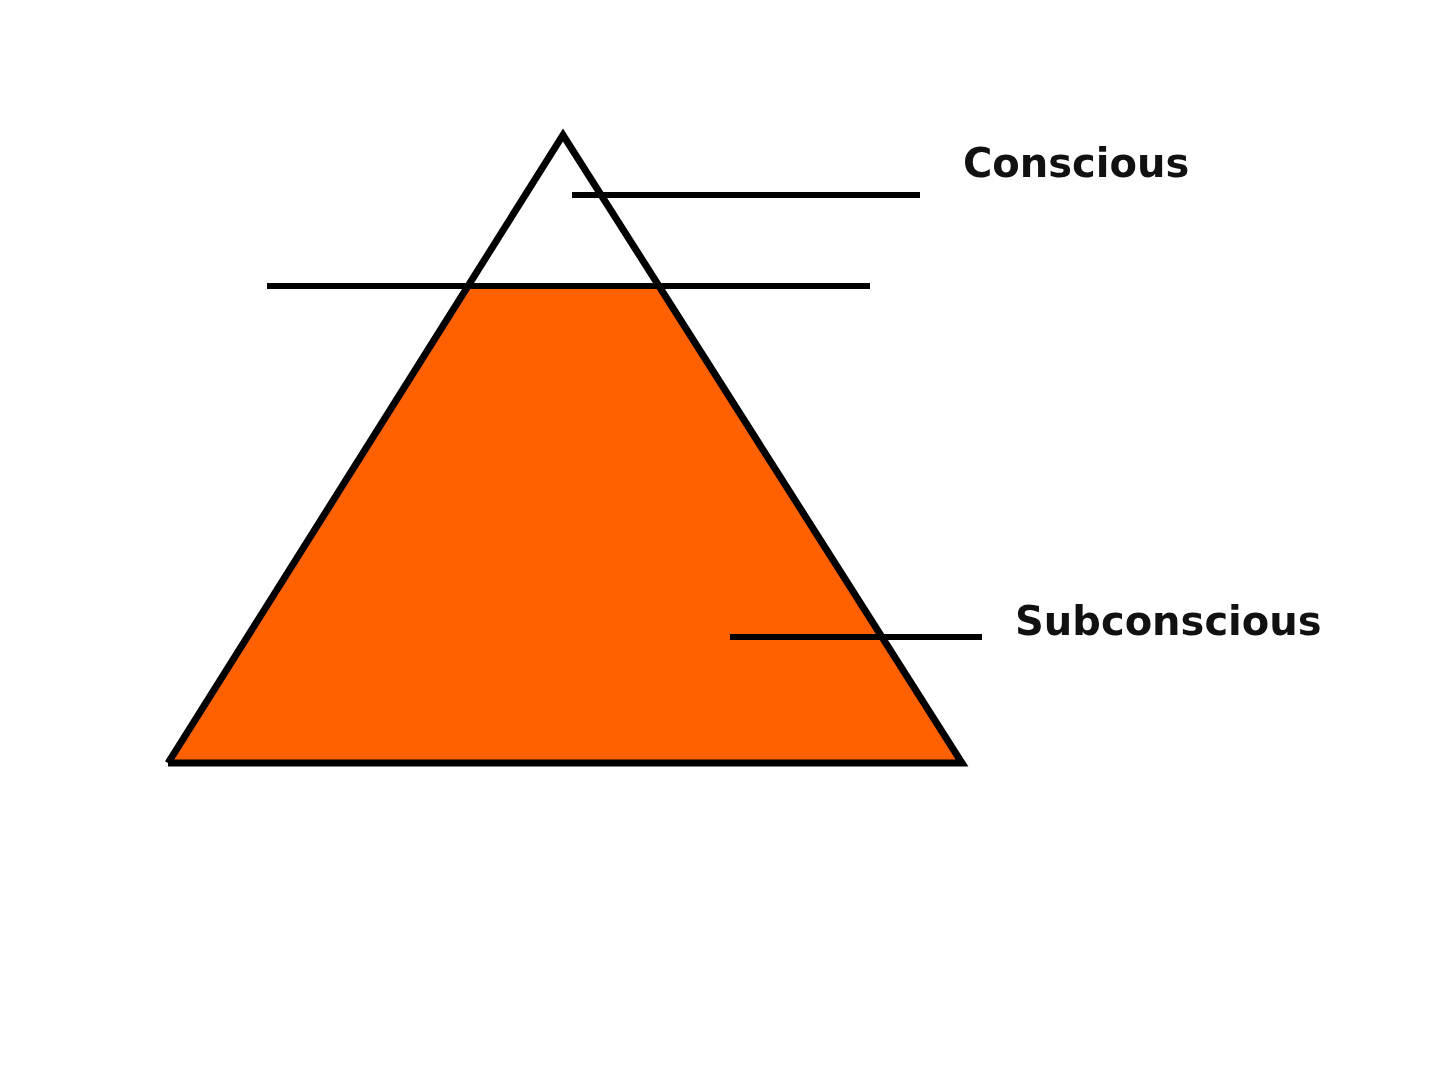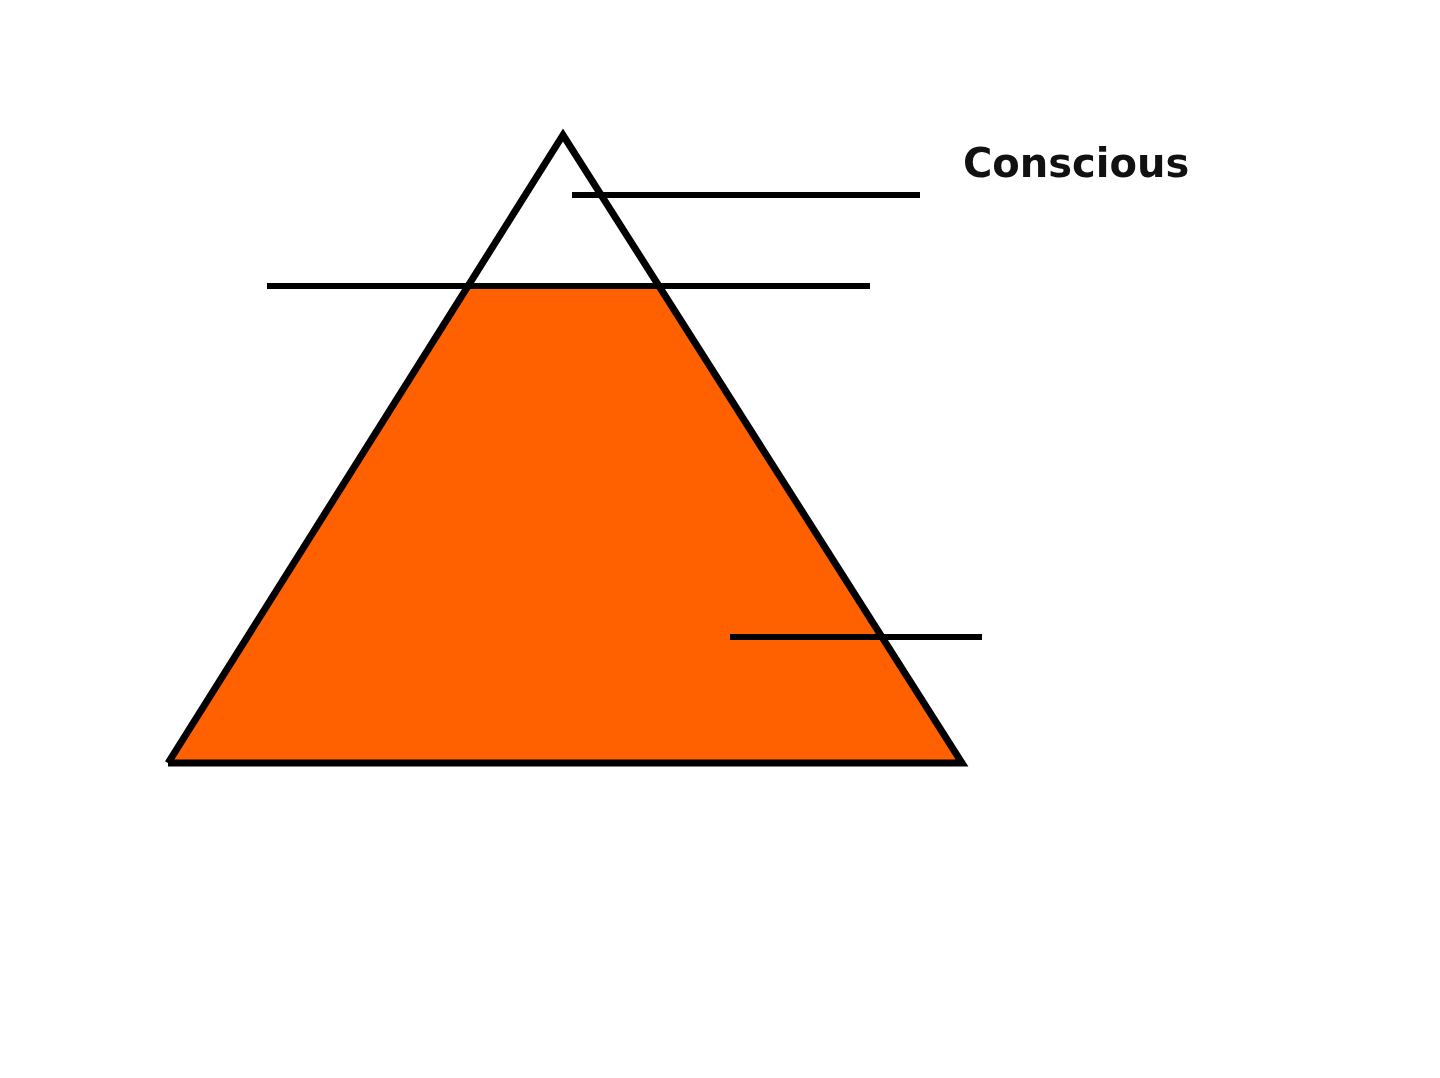--- a/index.html
+++ b/index.html
@@ -27,13 +27,14 @@
     <polyline points="158,763 553,135 952,763 158,763" fill="none" stroke="#000000" stroke-width="7" stroke-linejoin="miter"></polyline>
 
     <line x1="562" y1="195" x2="910" y2="195" stroke="#000000" stroke-width="6"></line>
 
     <line x1="257" y1="286" x2="860" y2="286" stroke="#000000" stroke-width="6"></line>
 
     <line x1="720" y1="637" x2="972" y2="637" stroke="#000000" stroke-width="6"></line>
   </svg>
 
   <div class="label label-conscious">Conscious</div>
+  <div class="label label-subconscious">Subconscious</div>
 </div>
 
 </body></html>

